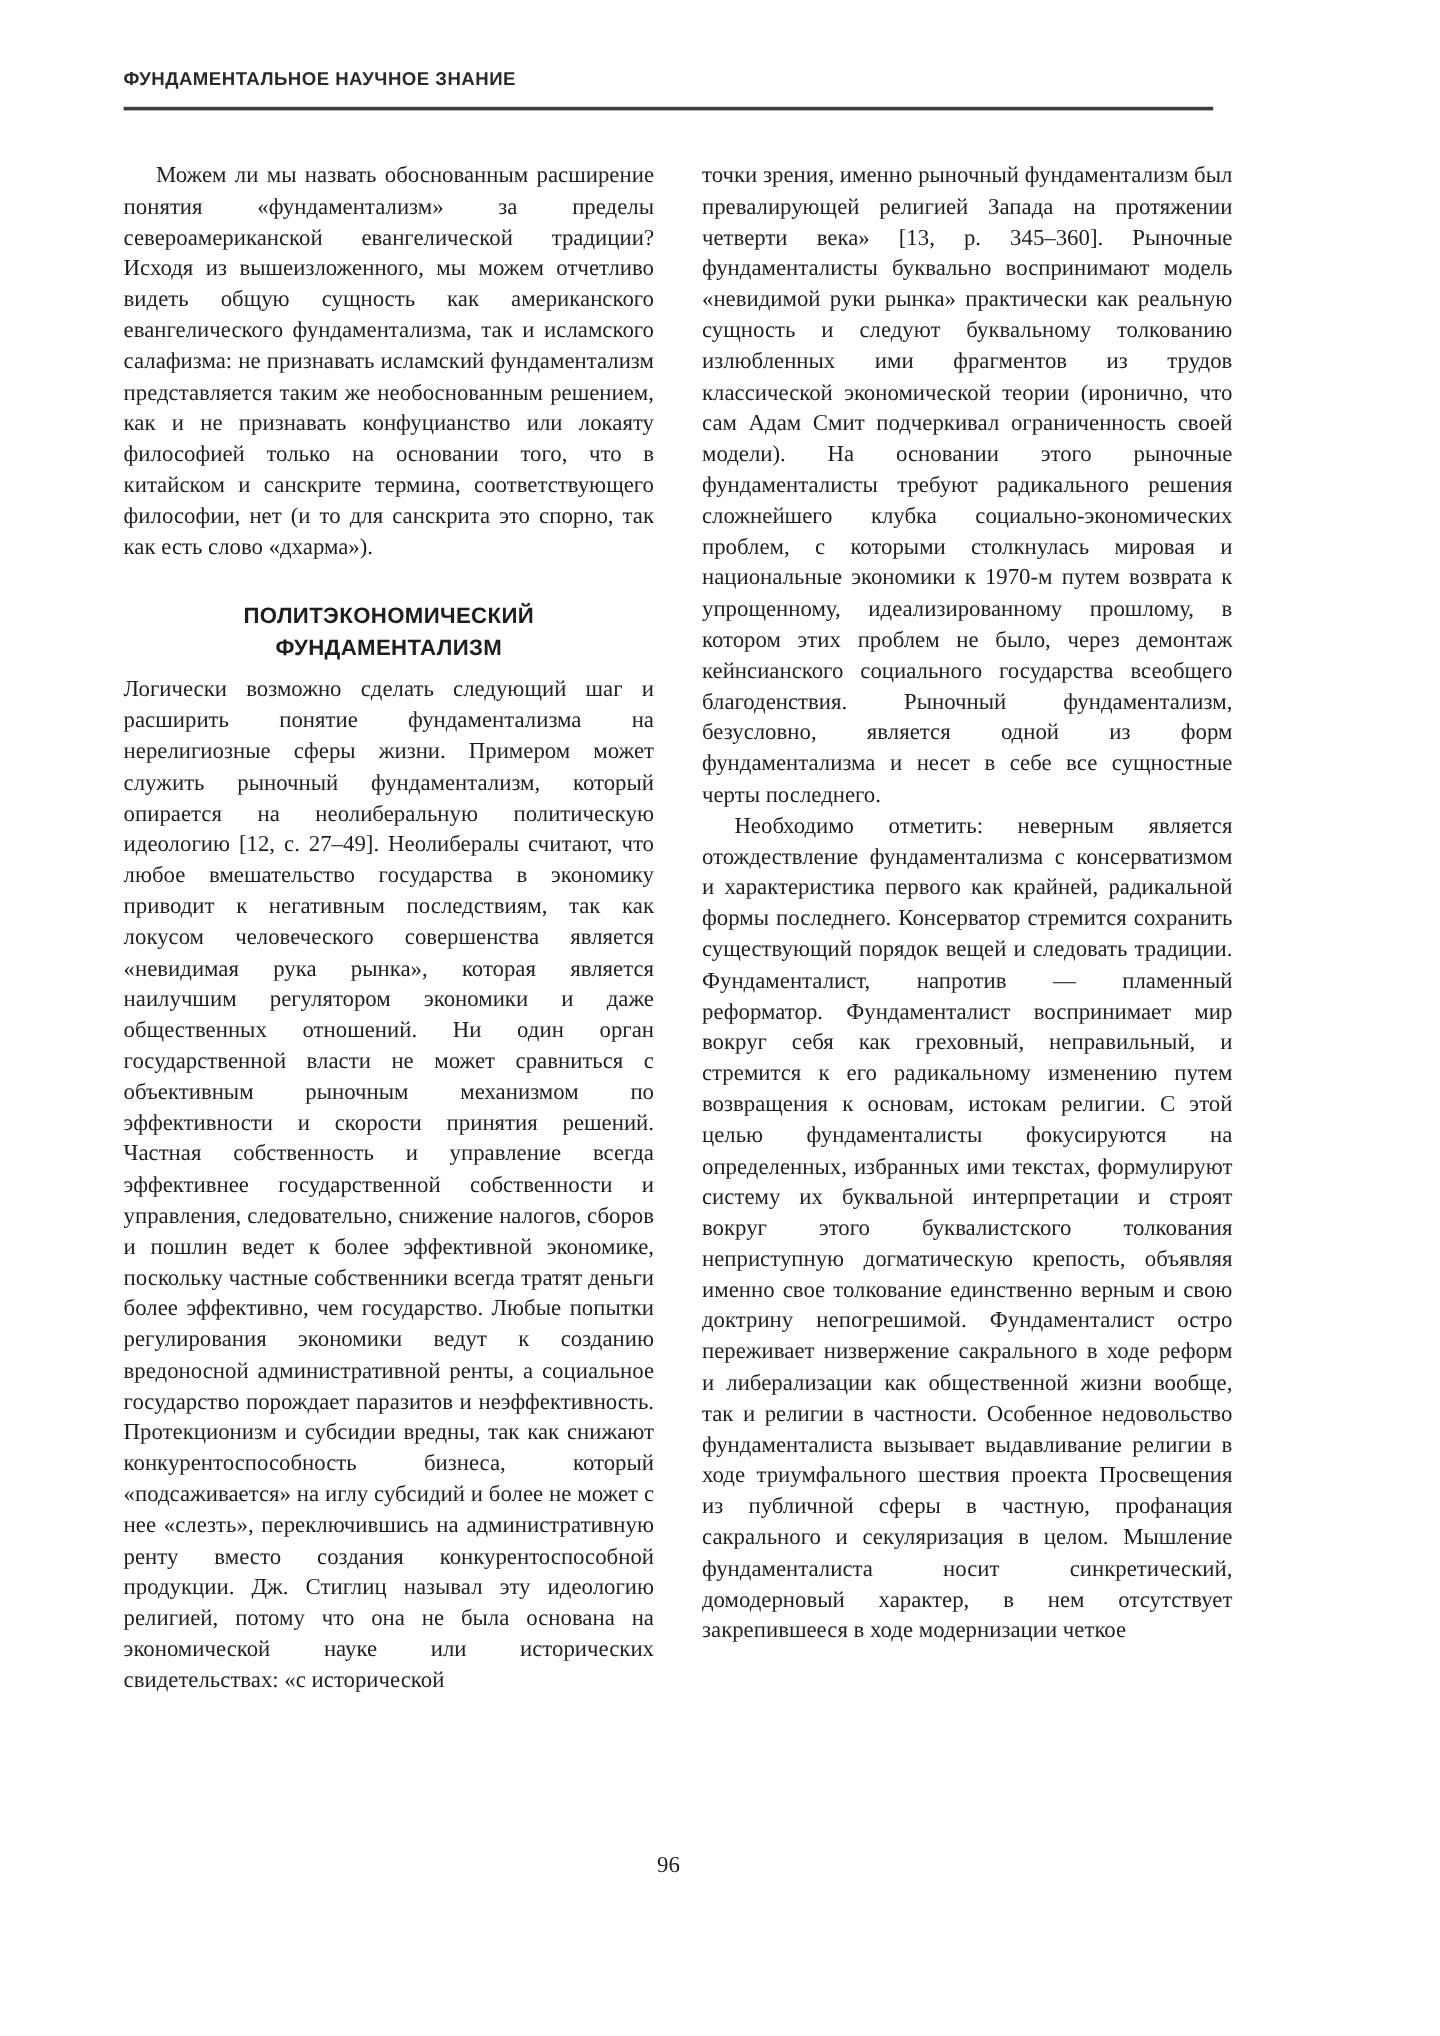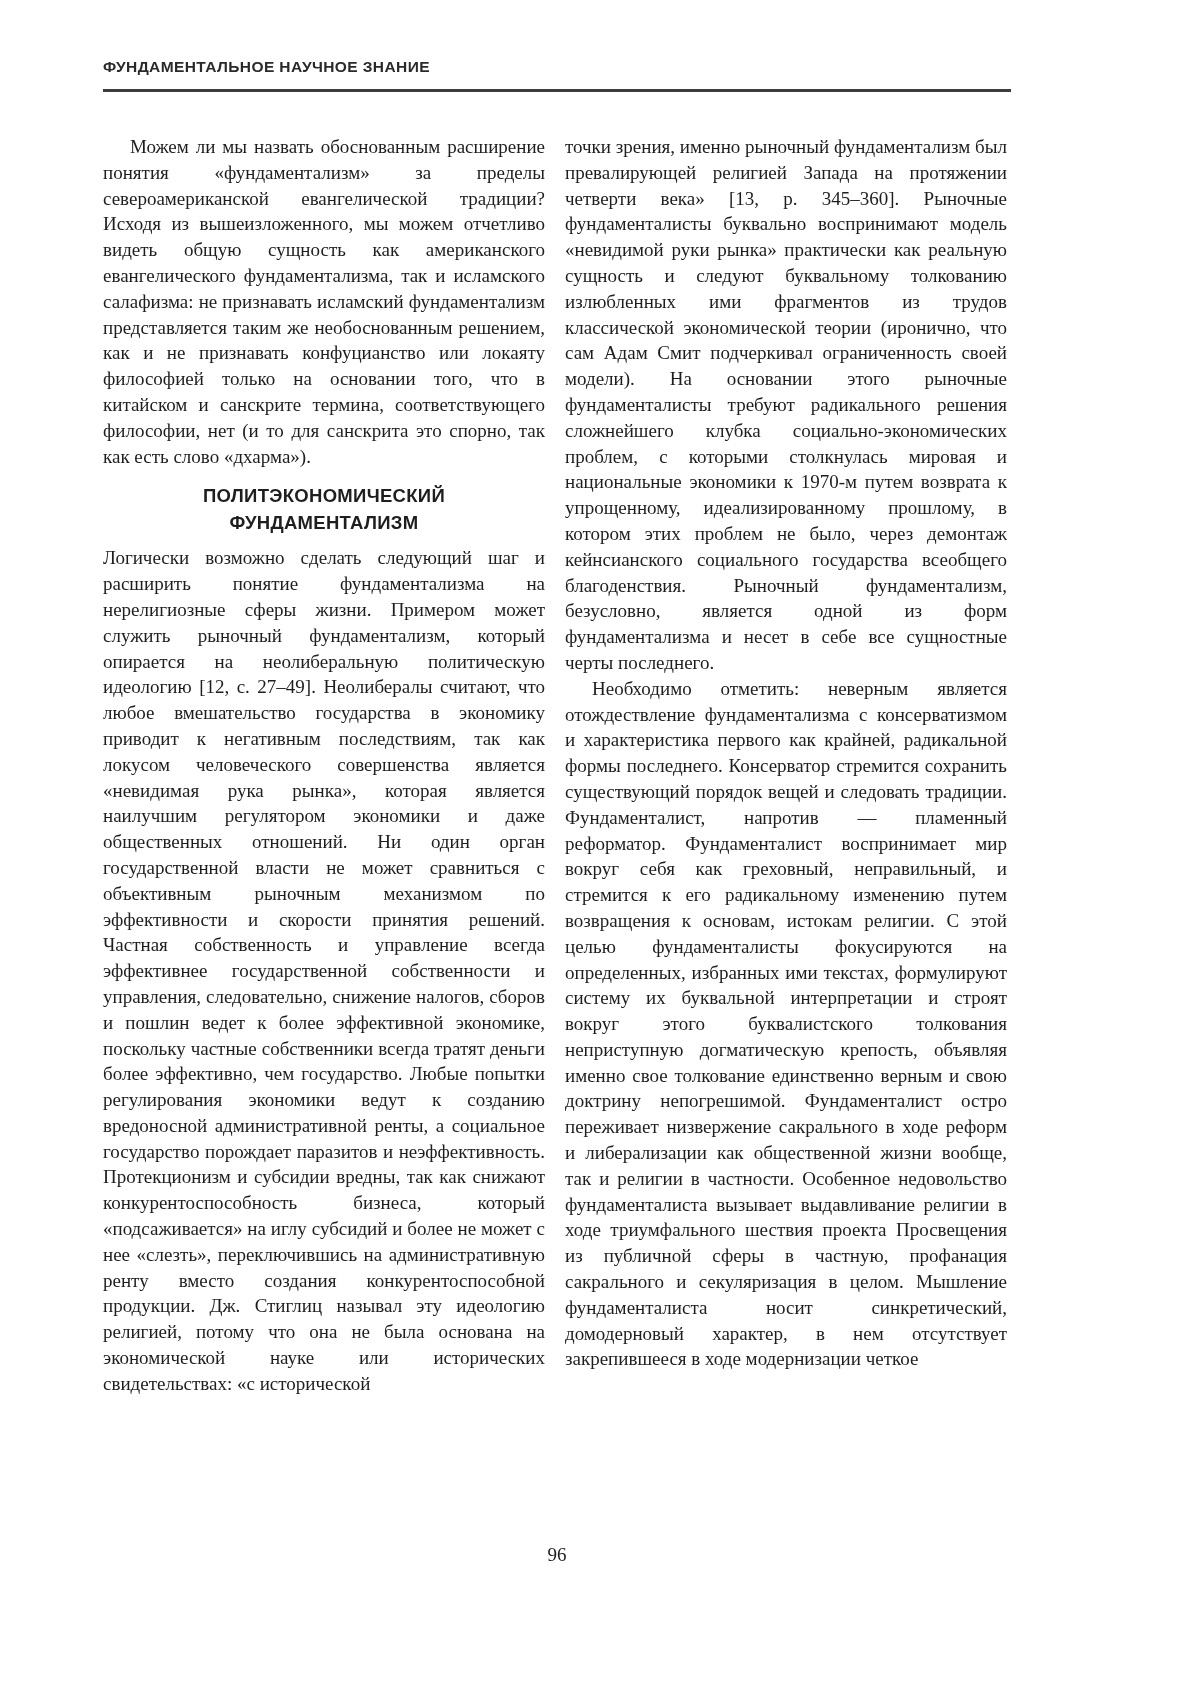--- a/index.html
+++ b/index.html
@@ -32,40 +32,40 @@
     text-transform: uppercase;
   }
   .header-rule {
     margin-top: 13px;
     height: 3px;
     background: #3d3d3d;
   }
   .columns {
     margin-top: 42px;
     display: flex;
-    gap: 20px;
+    gap: 40px;
   }
   .col {
     width: 442px;
     flex: 0 0 442px;
   }
   .para {
     margin: 0;
     font-size: 19px;
     line-height: 25.8px;
     text-align: justify;
     -webkit-hyphens: auto;
     hyphens: auto;
     color: #1e1e1e;
   }
   .para.indent {
     text-indent: 27px;
   }
   .section-heading {
-    margin: 13px 0 9px 0;
+    margin: 30px 0 9px 0;
     text-align: center;
     font-family: "Liberation Sans", sans-serif;
     font-weight: bold;
     font-size: 18.5px;
     line-height: 27px;
     letter-spacing: 0.3px;
     color: #1e1e1e;
   }
   .page-number {
     position: absolute;

